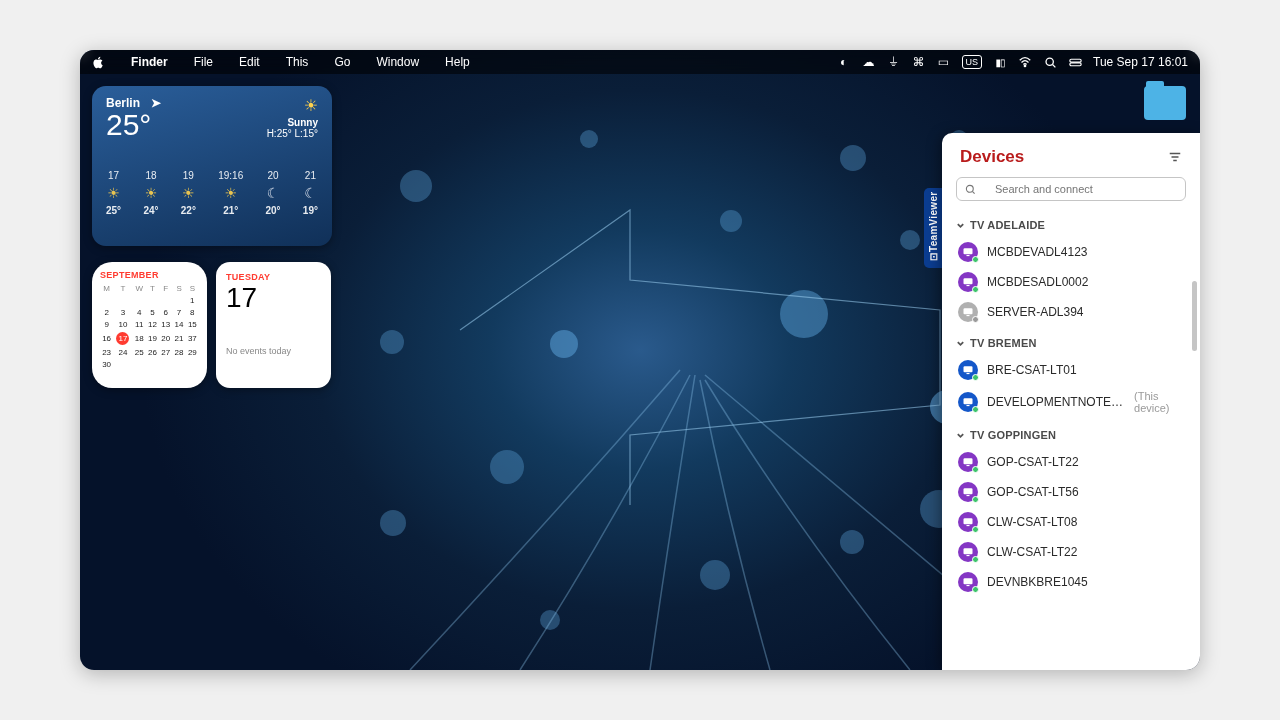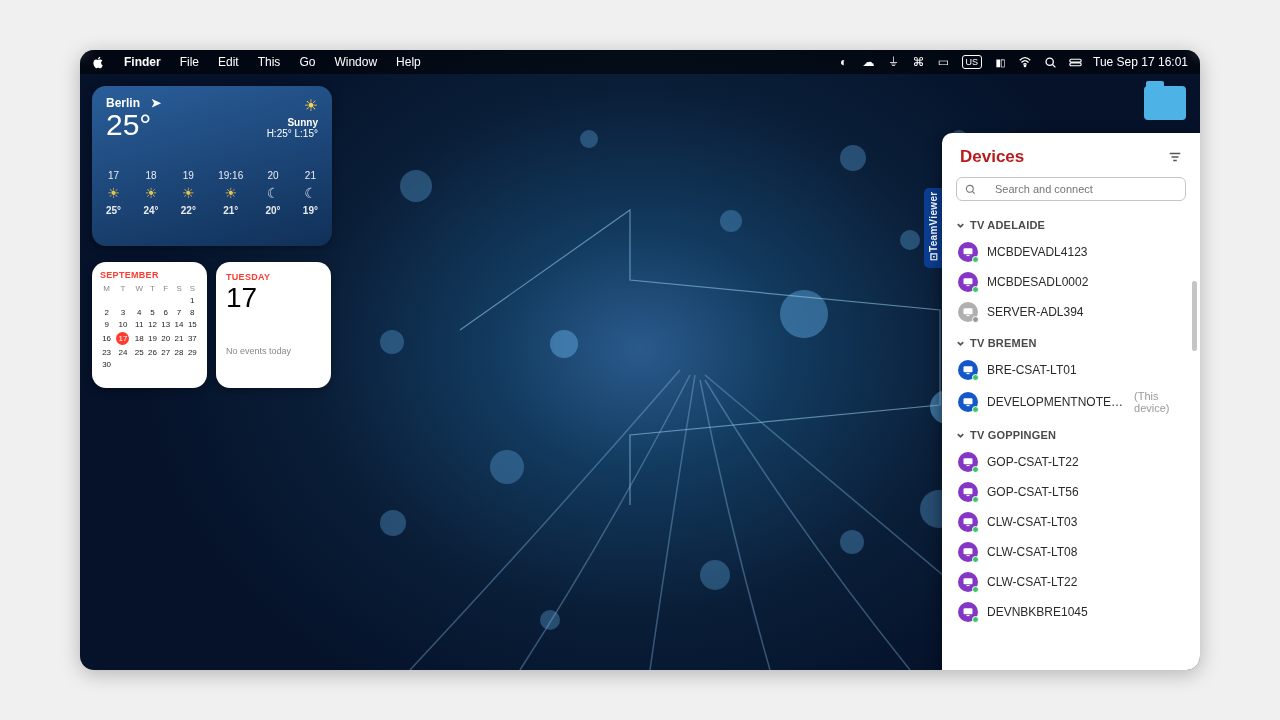--- a/index.html
+++ b/index.html
@@ -5,42 +5,42 @@
 * { box-sizing: border-box; margin: 0; padding: 0; font-family: -apple-system, BlinkMacSystemFont, "Segoe UI", sans-serif; }
 body { background: #f0f0f0; display: flex; justify-content: center; align-items: center; height: 720px; width: 1280px; overflow: hidden; }
 .screen { width: 1120px; height: 620px; border-radius: 14px; overflow: hidden; position: relative; background: radial-gradient(ellipse 500px 400px at 560px 300px, #2a5a8c 0%, #123a5e 30%, #0a1e38 65%, #05122a 100%); box-shadow: 0 4px 20px rgba(0,0,0,.25); }
 
 
 .bg-deco { position: absolute; inset: 0; overflow: hidden; pointer-events: none; }
 .bokeh { position: absolute; border-radius: 50%; background: #5fa8e0; opacity: .35; filter: blur(.5px); }
 
 
 .menubar { position: absolute; top: 0; left: 0; right: 0; height: 24px; background: rgba(0,0,0,.55); backdrop-filter: blur(6px); display: flex; align-items: center; color: #fff; font-size: 12px; padding: 0 12px; z-index: 5; }
-.menubar-left { display: flex; align-items: center; gap: 19px; }
+.menubar-left { display: flex; align-items: center; gap: 26px; }
 .menubar-left .app { font-weight: 600; }
 .menubar-right { margin-left: auto; display: flex; align-items: center; gap: 11px; }
 .mb-ico { width: 14px; height: 14px; display: inline-flex; align-items: center; justify-content: center; font-size: 12px; }
 .apple-logo svg { width: 13px; height: 13px; fill: #fff; display: block; }
 .kbd-badge { font-size: 9px; border: 1px solid #fff; border-radius: 3px; padding: 0 3px; line-height: 12px; }
 
 
 .weather { position: absolute; top: 36px; left: 12px; width: 240px; height: 160px; border-radius: 14px; background: linear-gradient(165deg, #2a5e9a, #103058); padding: 10px 14px; color: #fff; box-shadow: 0 2px 8px rgba(0,0,0,.35); z-index: 3; }
 .weather .loc { font-size: 12px; font-weight: 600; display: flex; align-items: center; gap: 11px; }
 .weather .temp { font-size: 30px; font-weight: 300; margin-top: -2px; }
 .weather .cond { position: absolute; top: 10px; right: 14px; text-align: right; font-size: 10px; }
 .weather .cond .sun-ico { font-size: 16px; color: #ffd24d; display: block; text-align: right; margin-bottom: 2px; }
 .weather .cond .c1 { font-weight: 600; }
 .weather .hours { display: flex; justify-content: space-between; margin-top: 28px; }
 .weather .hr { display: flex; flex-direction: column; align-items: center; gap: 4px; font-size: 10px; opacity: .9; }
 .weather .hr .ico { font-size: 14px; color: #ffd24d; }
 .weather .hr .ico.moon { color: #e0e6f0; }
 .weather .hr .t { font-size: 10px; font-weight: 600; }
 
 
-.cal-mini { position: absolute; top: 212px; left: 12px; width: 115px; height: 126px; border-radius: 14px; background: #fff; padding: 8px 8px; box-shadow: 0 2px 8px rgba(0,0,0,.35); z-index: 3; font-size: 8.5px; color: #333; }
+.cal-mini { position: absolute; top: 212px; left: 12px; width: 115px; height: 126px; border-radius: 20px; background: #fff; padding: 8px 8px; box-shadow: 0 2px 8px rgba(0,0,0,.35); z-index: 3; font-size: 8.5px; color: #333; }
 .cal-mini .month { color: #ff3b30; font-weight: 700; font-size: 9px; letter-spacing: .3px; }
 .cal-mini table { width: 100%; border-collapse: collapse; margin-top: 3px; font-size: 8px; }
 .cal-mini th { color: #888; font-weight: 500; padding: 1px 0; }
 .cal-mini td { text-align: center; padding: 1.5px 0; color: #222; }
 .cal-mini td.dim { color: #bbb; }
 .cal-mini td.today span { background: #ff3b30; color: #fff; border-radius: 50%; display: inline-block; width: 13px; height: 13px; line-height: 13px; }
 
 
 .agenda { position: absolute; top: 212px; left: 136px; width: 115px; height: 126px; border-radius: 14px; background: #fff; padding: 10px 10px; box-shadow: 0 2px 8px rgba(0,0,0,.35); z-index: 3; }
 .agenda .dow { color: #ff3b30; font-size: 9px; font-weight: 700; letter-spacing: .3px; }
@@ -409,31 +409,20 @@
 
        </div>
         <div class="device">
          <span class="dev-ico purple">
             <svg viewBox="0 0 16 16">
               <rect x="2" y="3" width="12" height="8" rx="1.5"></rect>
               <rect x="6" y="12" width="4" height="1.5"></rect>
             </svg>
             <span class="dot online"></span>
           </span>
-         <span>CLW-CSAT-LT03</span>
-
-       </div>
-        <div class="device">
-         <span class="dev-ico purple">
-            <svg viewBox="0 0 16 16">
-              <rect x="2" y="3" width="12" height="8" rx="1.5"></rect>
-              <rect x="6" y="12" width="4" height="1.5"></rect>
-            </svg>
-            <span class="dot online"></span>
-          </span>
          <span>CLW-CSAT-LT08</span>
 
        </div>
         <div class="device">
          <span class="dev-ico purple">
             <svg viewBox="0 0 16 16">
               <rect x="2" y="3" width="12" height="8" rx="1.5"></rect>
               <rect x="6" y="12" width="4" height="1.5"></rect>
             </svg>
             <span class="dot online"></span>

